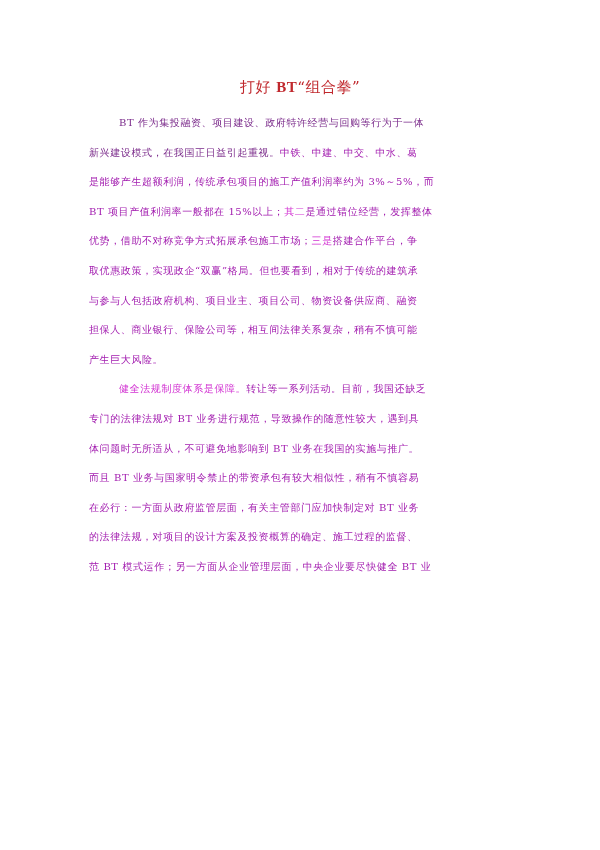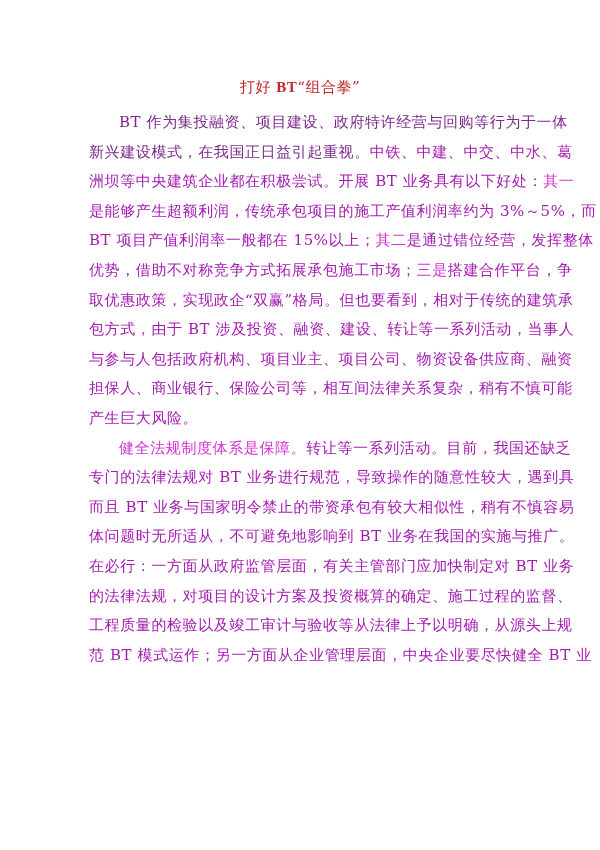--- a/index.html
+++ b/index.html
@@ -35,21 +35,21 @@
     }
     .title .bt {
       font-weight: bold;
       font-family: "Liberation Serif", "DejaVu Serif", serif;
     }
     .body-text {
       position: absolute;
       left: 89px;
       top: 108px;
       width: 428px;
-      font-size: 15px;
+      font-size: 10px;
       line-height: 29.6px;
       text-align: justify;
       letter-spacing: 0.6px;
     }
     .line {
       display: block;
       white-space: nowrap;
       height: 29.6px;
     }
     .purple { color: #7a2a8a; }
@@ -62,34 +62,31 @@
 
 <div class="page">
   <div class="title">
     <span>打好 </span><span class="bt">BT</span><span>“组合拳”</span>
   </div>
 
   <div class="body-text">
     <div id="para1">
         <span class="line indent"><span class="purple">BT 作为集投融资、项目建设、政府特许经营与回购等行为于一体</span></span>
         <span class="line"><span class="purple">新兴建设模式，在我国正日益引起重视。</span><span class="black">中铁、中建、中交、中水、葛</span></span>
-        <span class="line"><span class="black">洲坝等中央建筑企业都在积极尝试。开展 BT 业务具有以下好处：</span><span class="magenta">其一</span></span>
         <span class="line"><span class="black">是能够产生超额利润，传统承包项目的施工产值利润率约为 3%～5%，而</span></span>
         <span class="line"><span class="black">BT 项目产值利润率一般都在 15%以上；</span><span class="magenta">其二</span><span class="black">是通过错位经营，发挥整体</span></span>
         <span class="line"><span class="black">优势，借助不对称竞争方式拓展承包施工市场；</span><span class="magenta">三是</span><span class="black">搭建合作平台，争</span></span>
         <span class="line"><span class="black">取优惠政策，实现政企“双赢”格局。但也要看到，相对于传统的建筑承</span></span>
-        <span class="line"><span class="black">包方式，由于 BT 涉及投资、融资、建设、转让等一系列活动，当事人</span></span>
         <span class="line"><span class="black">与参与人包括政府机构、项目业主、项目公司、物资设备供应商、融资</span></span>
         <span class="line"><span class="black">担保人、商业银行、保险公司等，相互间法律关系复杂，稍有不慎可能</span></span>
         <span class="line"><span class="black">产生巨大风险。</span></span>
       </div>
     <div id="para2">
         <span class="line indent"><span class="magenta">健全法规制度体系是保障。</span><span class="black">转让等一系列活动。目前，我国还缺乏</span></span>
         <span class="line"><span class="black">专门的法律法规对 BT 业务进行规范，导致操作的随意性较大，遇到具</span></span>
+        <span class="line"><span class="black">体问题时无所适从，不可避免地影响到 BT 业务在我国的实施与推广。</span></span>
         <span class="line"><span class="black">而且 BT 业务与国家明令禁止的带资承包有较大相似性，稍有不慎容易</span></span>
-        <span class="line"><span class="black">体问题时无所适从，不可避免地影响到 BT 业务在我国的实施与推广。</span></span>
         <span class="line"><span class="black">在必行：一方面从政府监管层面，有关主管部门应加快制定对 BT 业务</span></span>
         <span class="line"><span class="black">的法律法规，对项目的设计方案及投资概算的确定、施工过程的监督、</span></span>
-        <span class="line"><span class="black">工程质量的检验以及竣工审计与验收等从法律上予以明确，从源头上规</span></span>
         <span class="line"><span class="black">范 BT 模式运作；另一方面从企业管理层面，中央企业要尽快健全 BT 业</span></span>
       </div>
   </div>
 </div>
 
 </body></html>

